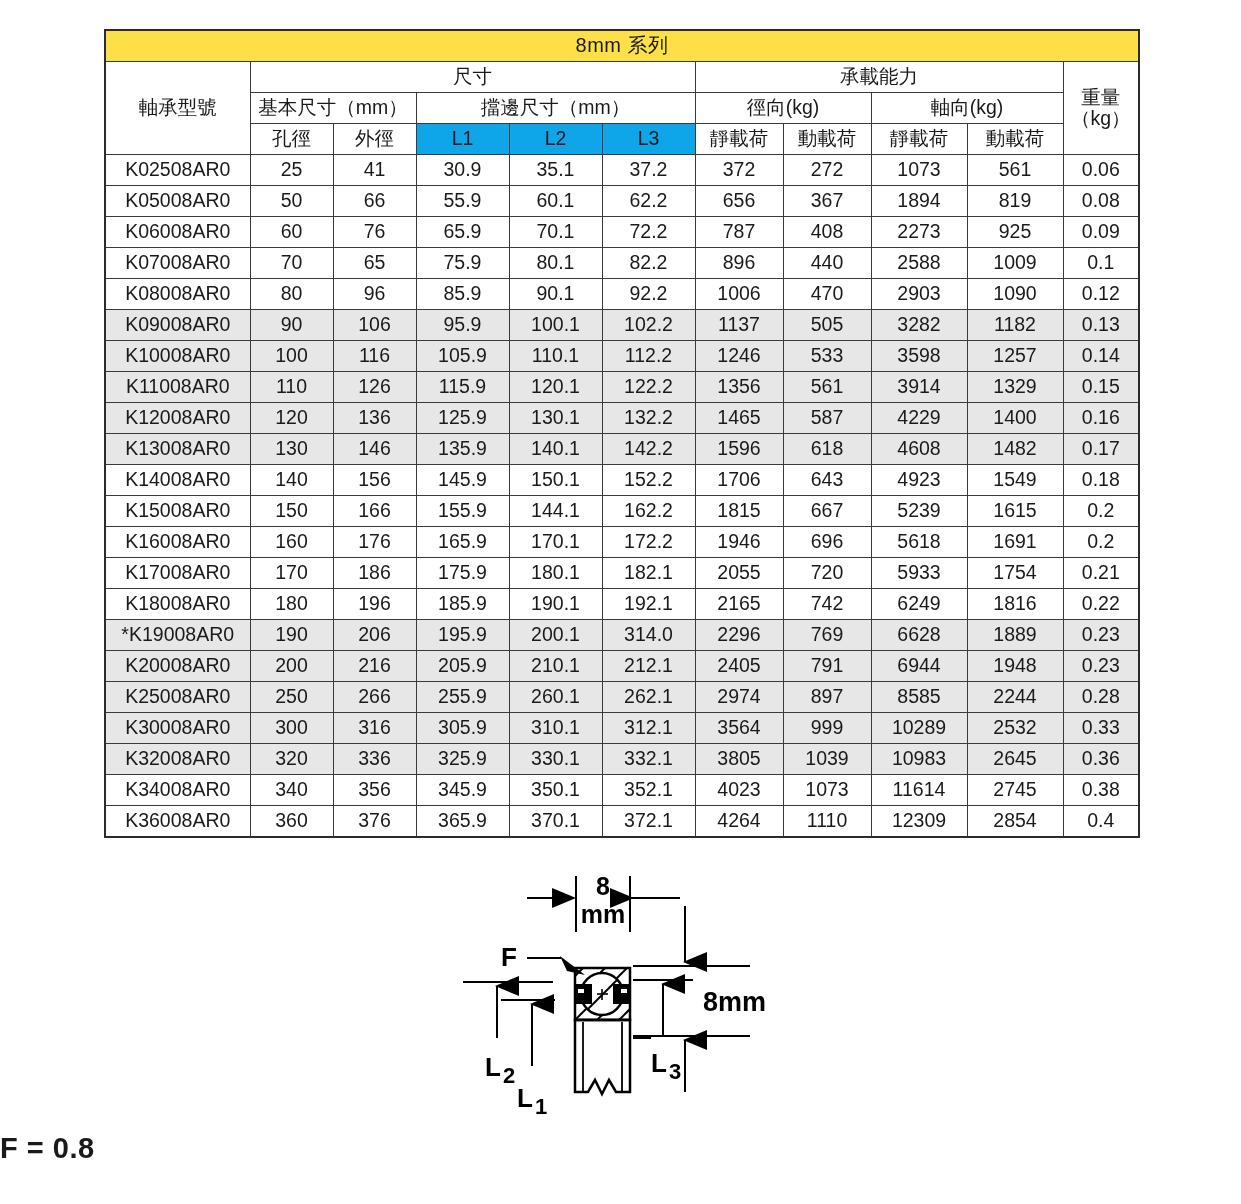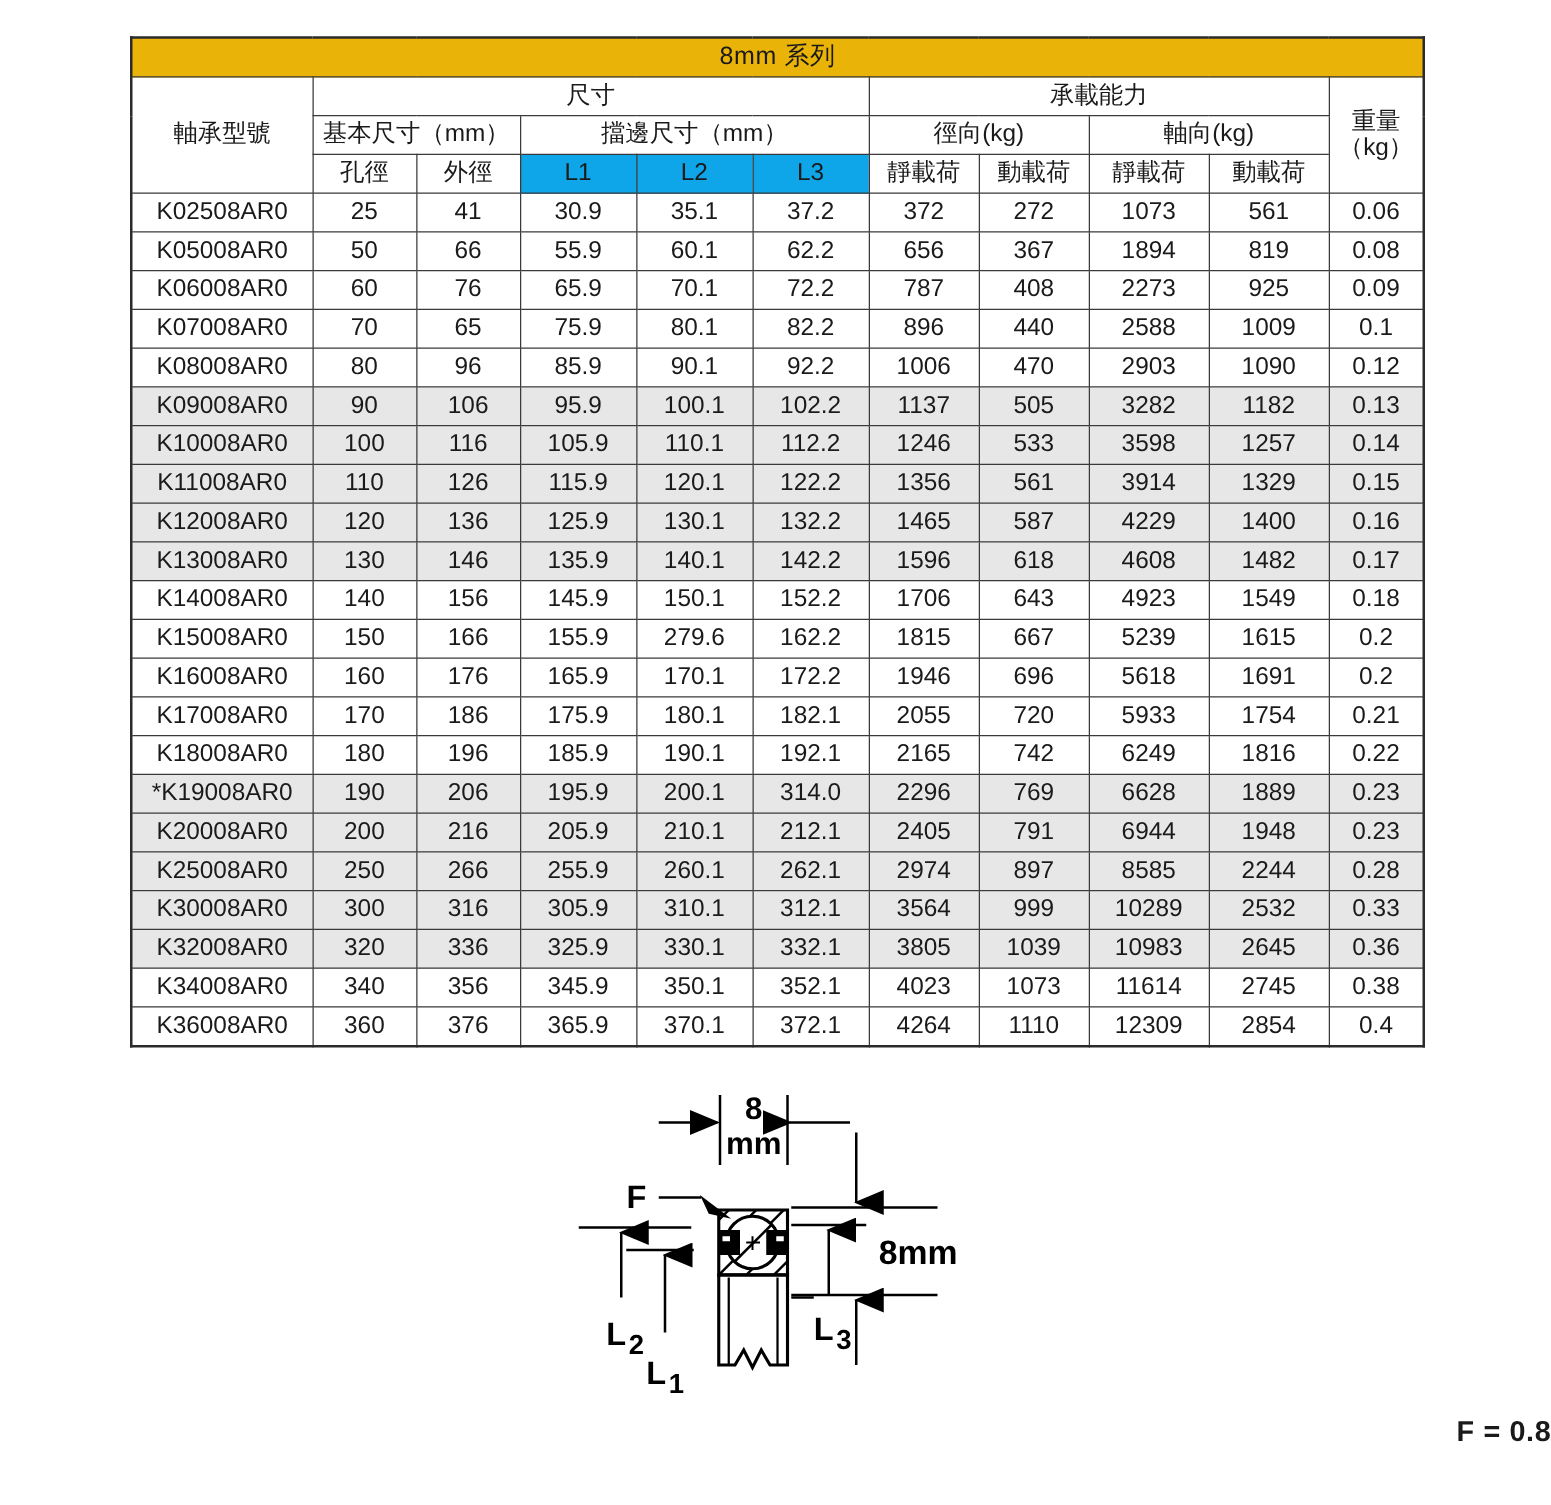--- a/index.html
+++ b/index.html
@@ -39,21 +39,21 @@
     padding: 0;
     height: 30px;
     line-height: 1.08;
     white-space: nowrap;
   }
   table.spec {
     border: 2px solid #2b2b2b;
   }
   
   .title-cell {
-    background: #eab308;
+    background: #fde047;
     font-size: 20px !important;
     font-weight: bold;
     height: 30px;
     letter-spacing: 0.5px;
   }
   
   .hdr {
     font-size: 19.5px;
     height: 29px;
   }
@@ -76,22 +76,22 @@
     left: 455px;
     top: 870px;
     width: 380px;
     height: 250px;
   }
   #caption {
     position: absolute;
     left: 0;
     top: 1132px;
     width: 1241px;
-    text-align: right;
-    font-size: 23px;
+    text-align: left;
+    font-size: 29px;
     font-weight: bold;
     letter-spacing: 0.5px;
   }
 </style>
 </head>
 <body>
 
 <div id="spec-table-wrap">
   <table class="spec">
     <colgroup>
@@ -280,21 +280,21 @@
           <td>643</td>
           <td>4923</td>
           <td>1549</td>
           <td>0.18</td>
         </tr>
         <tr>
           <td class="model">K15008AR0</td>
           <td>150</td>
           <td>166</td>
           <td>155.9</td>
-          <td>279.6</td>
+          <td>144.1</td>
           <td>162.2</td>
           <td>1815</td>
           <td>667</td>
           <td>5239</td>
           <td>1615</td>
           <td>0.2</td>
         </tr>
         <tr>
           <td class="model">K16008AR0</td>
           <td>160</td>

